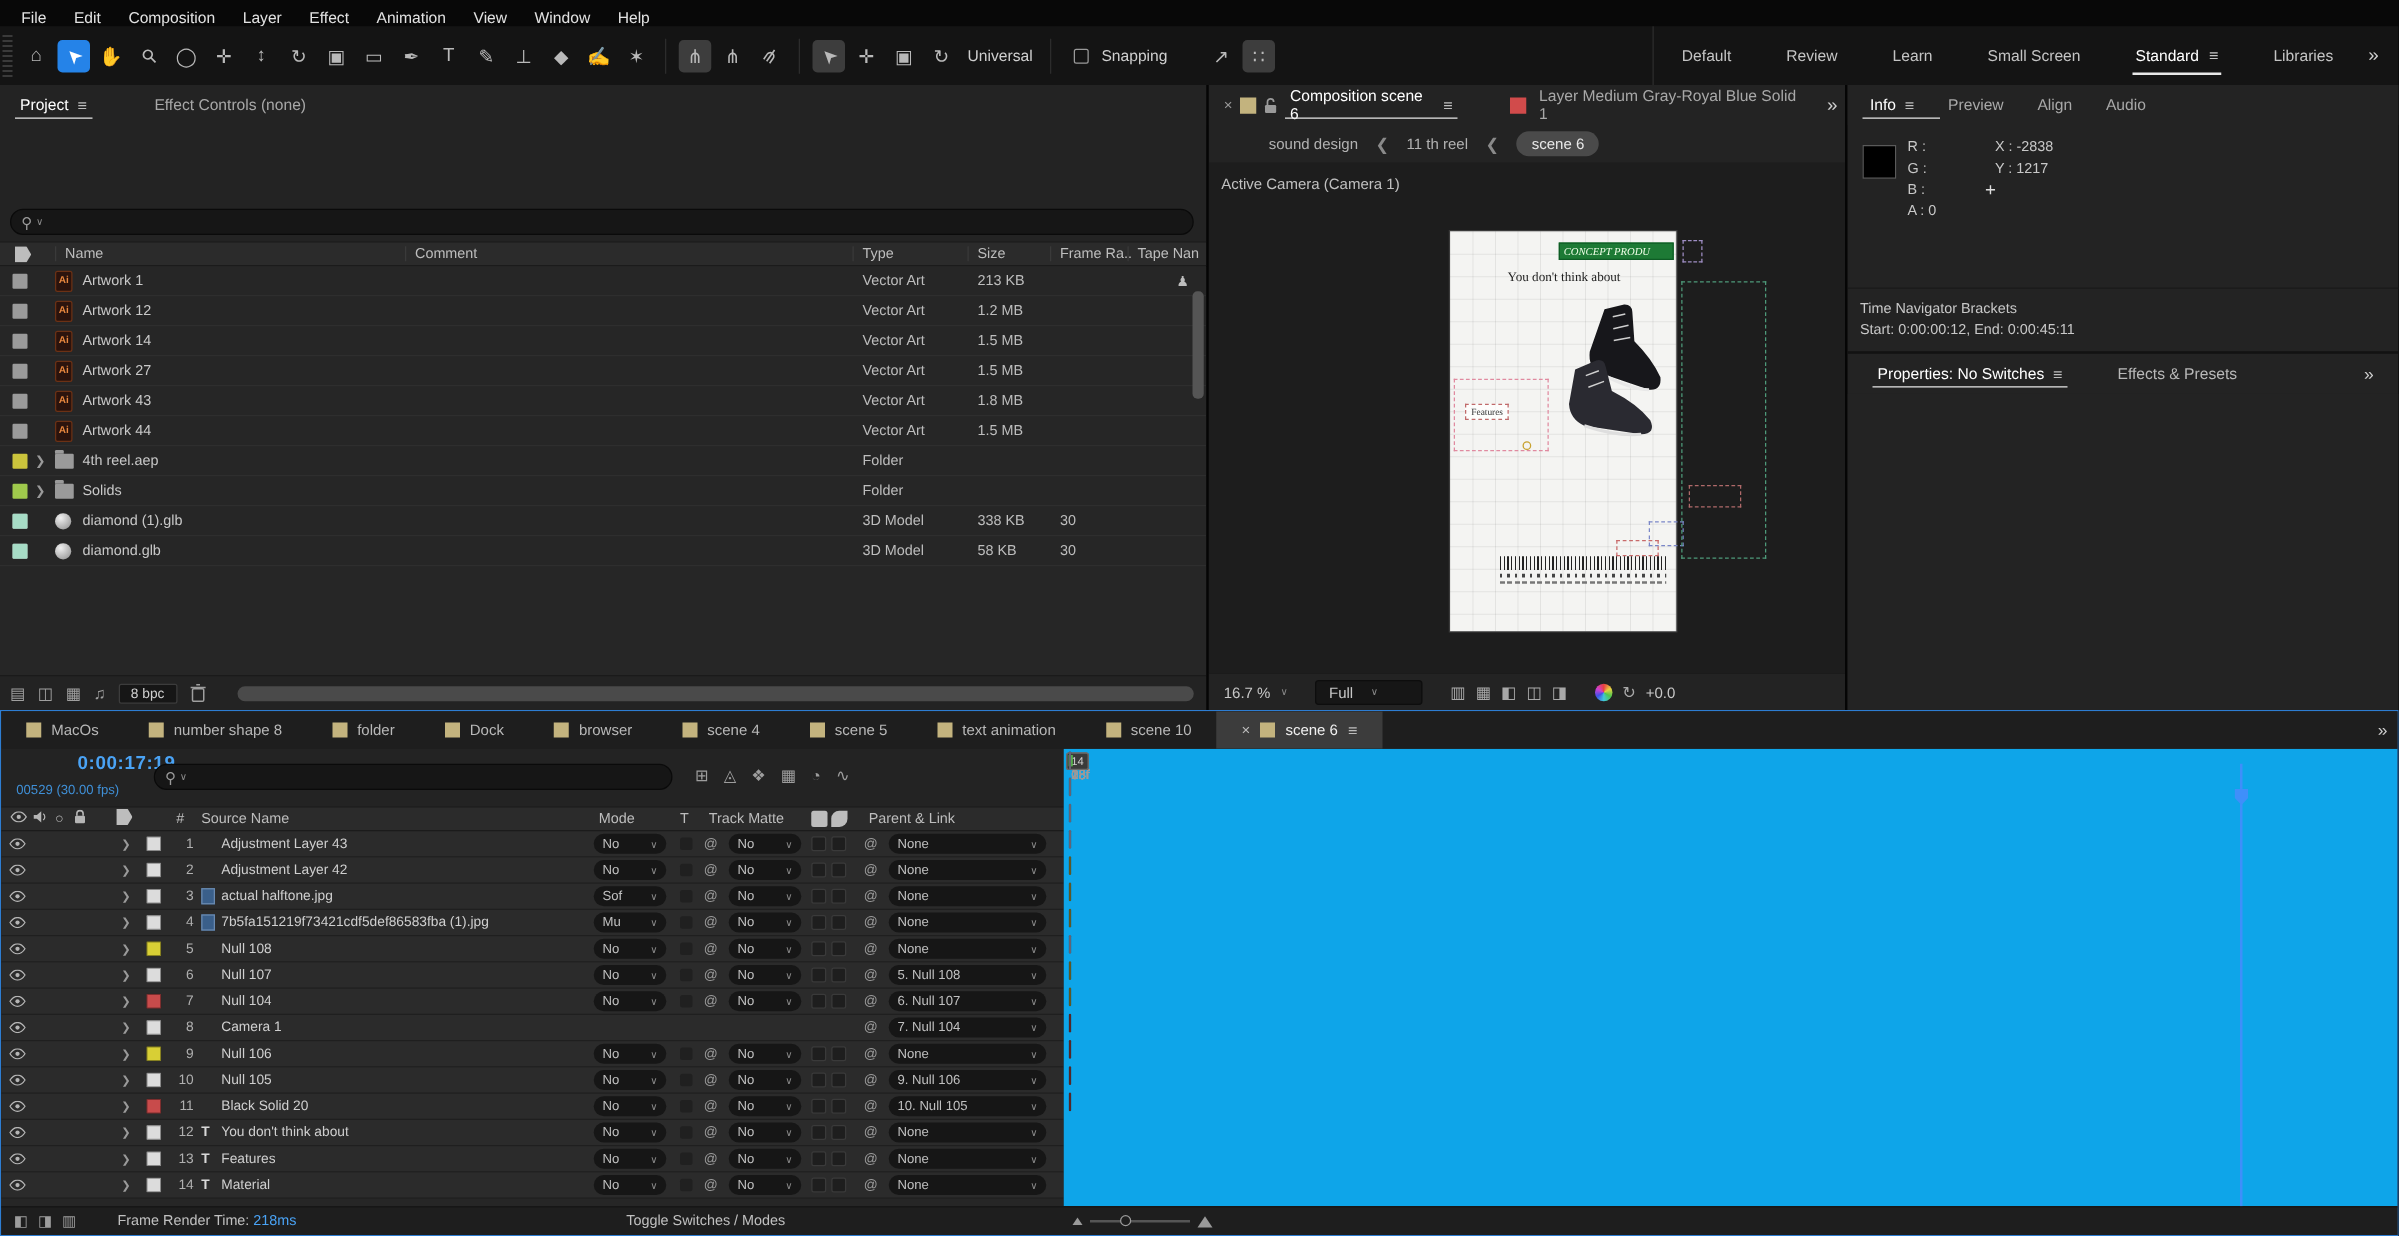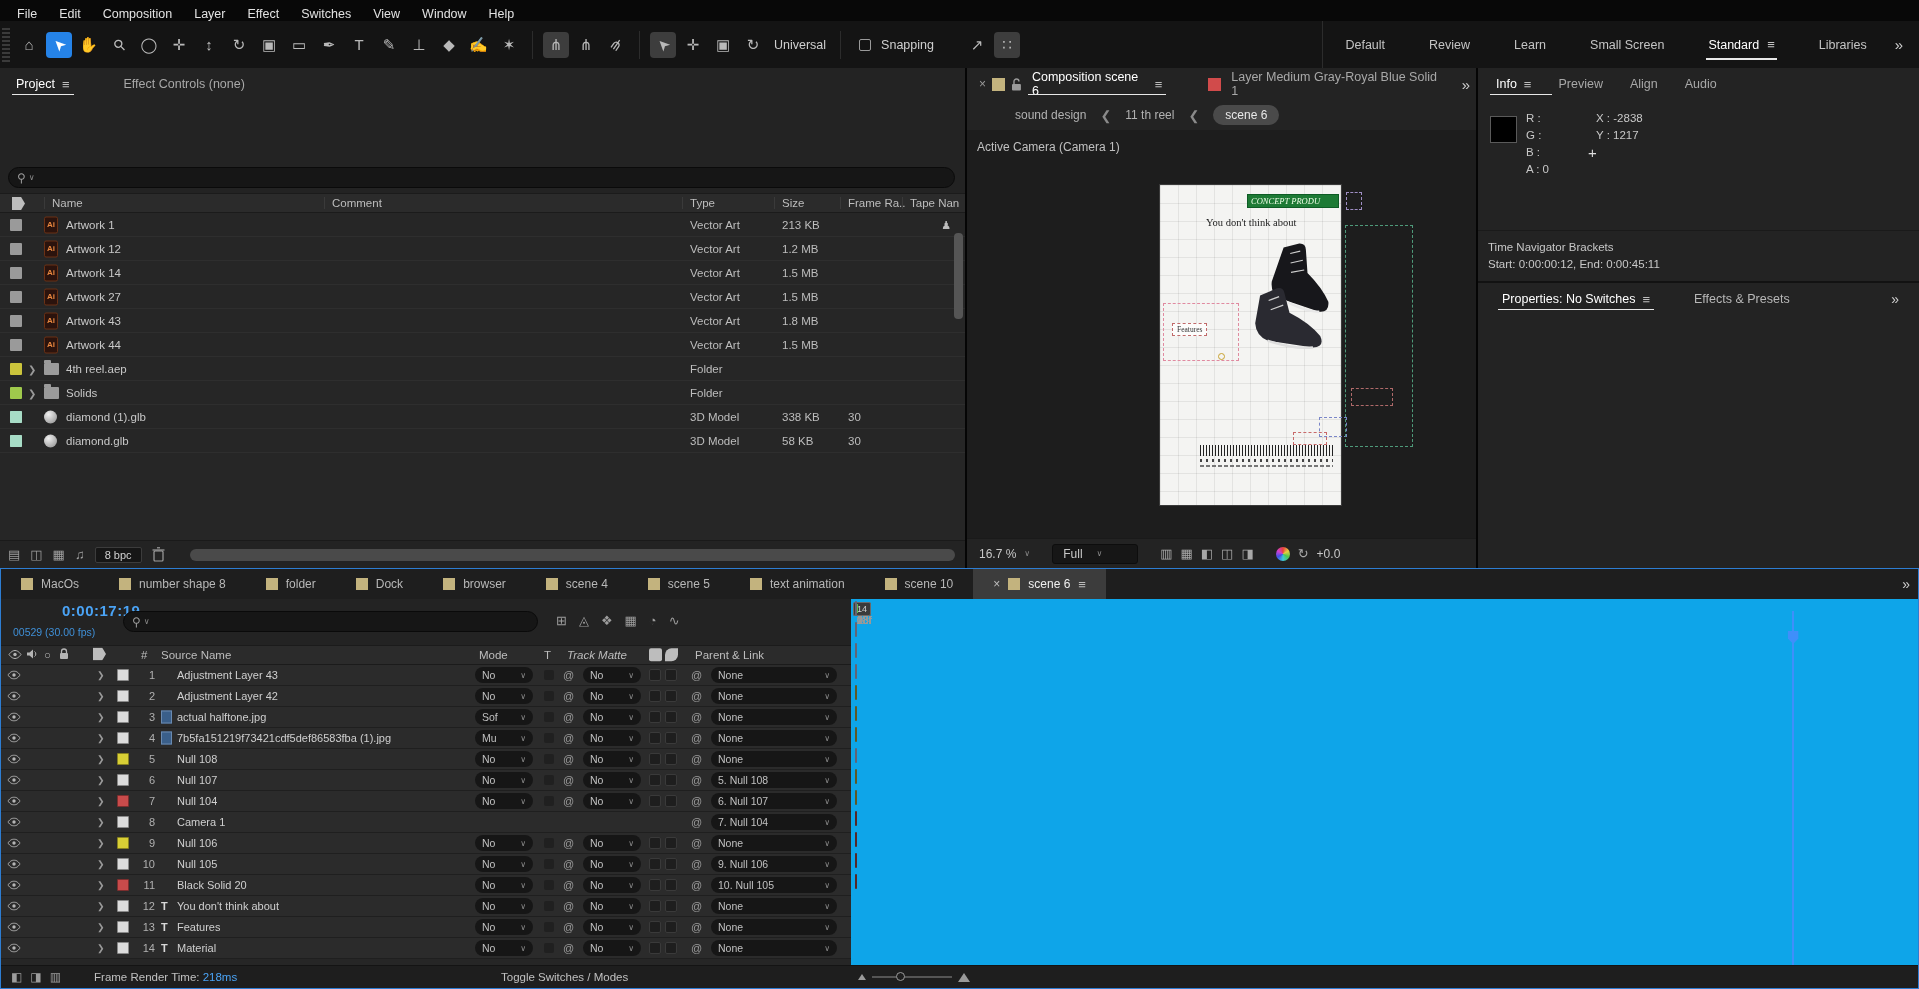--- a/index.html
+++ b/index.html
@@ -144,21 +144,21 @@
   .wa-strip { height:20px; flex:none; position:relative; background:#2f2f2f; border-bottom:1px solid #1c1c1c; }
   .wa-track { position:absolute; left:0; right:0; top:6px; height:8px; background:#4f4f4f; }
   .wa-green { position:absolute; left:0; top:6px; height:8px; background:#4caf50; }
   .mchip { position:absolute; top:3px; transform:translateX(-2px); background:#3a3a3a; border:1px solid #6a6a6a; color:#cfcfcf; font-size:9px; padding:0 3px; border-radius:2px; line-height:12px; }
   .mtick { position:absolute; top:5px; width:3px; height:9px; background:#5bbf4e; }
   .wa-arrows { position:absolute; right:4px; top:4px; color:#9a9a9a; font-size:10px; }
 
   .tl-header { height:20px; flex:none; position:relative; background:#2b2b2b; border-top:1px solid #1b1b1b; border-bottom:1px solid #1b1b1b; font-size:11.5px; color:#bdbdbd; }
   .tl-header span { position:absolute; top:50%; transform:translateY(-50%); white-space:nowrap; }
   .h-eye { left:7px; } .h-spk { left:25px; } .h-solo { left:43px; } .h-lock { left:58px; } .h-flag { left:92px; }
-  .h-num { left:140px; } .h-src { left:160px; } .h-mode { left:478px; } .h-t { left:543px; } .h-matte { left:566px;font-style:italic; } .h-mico { left:648px; } .h-parent { left:694px; }
+  .h-num { left:140px; } .h-src { left:160px; } .h-mode { left:478px; } .h-t { left:543px; } .h-matte { left:566px; } .h-mico { left:648px; } .h-parent { left:694px; }
   .mico { display:inline-block; width:13px; height:13px; background:#bdbdbd; border-radius:2px; margin-right:3px; vertical-align:middle; }
 
   .tl-rows { flex:1; overflow:hidden; background:#262626; }
   .tl-row { position:relative; height:21px; border-bottom:1px solid #1f1f1f; background:#2b2b2b; font-size:11px; color:#cfcfcf; }
   .tl-row > * { position:absolute; top:50%; transform:translateY(-50%); }
   .r-eye { left:6px; width:14px; height:9px; }
   .r-chev { left:96px; color:#9a9a9a; font-size:9px; }
   .r-label { left:116px; width:12px; height:12px; border-radius:1px; border:1px solid #00000060; }
   .r-num { left:134px; width:20px; text-align:right; color:#b0b0b0; }
   .r-ticon { left:160px; color:#d8d8d8; font-weight:bold; font-size:11px; }
@@ -195,21 +195,21 @@
 
 <div id="root">
 
   <div class="menubar">
 
   <span>File</span>
       <span>Edit</span>
       <span>Composition</span>
       <span>Layer</span>
       <span>Effect</span>
-      <span>Switches</span>
+      <span>Animation</span>
       <span>View</span>
       <span>Window</span>
       <span>Help</span>
     </div>
 
   <div class="toolbar">
     <div class="grip"></div>
     <div style="display:flex;">
 
         <span class="ticon">

